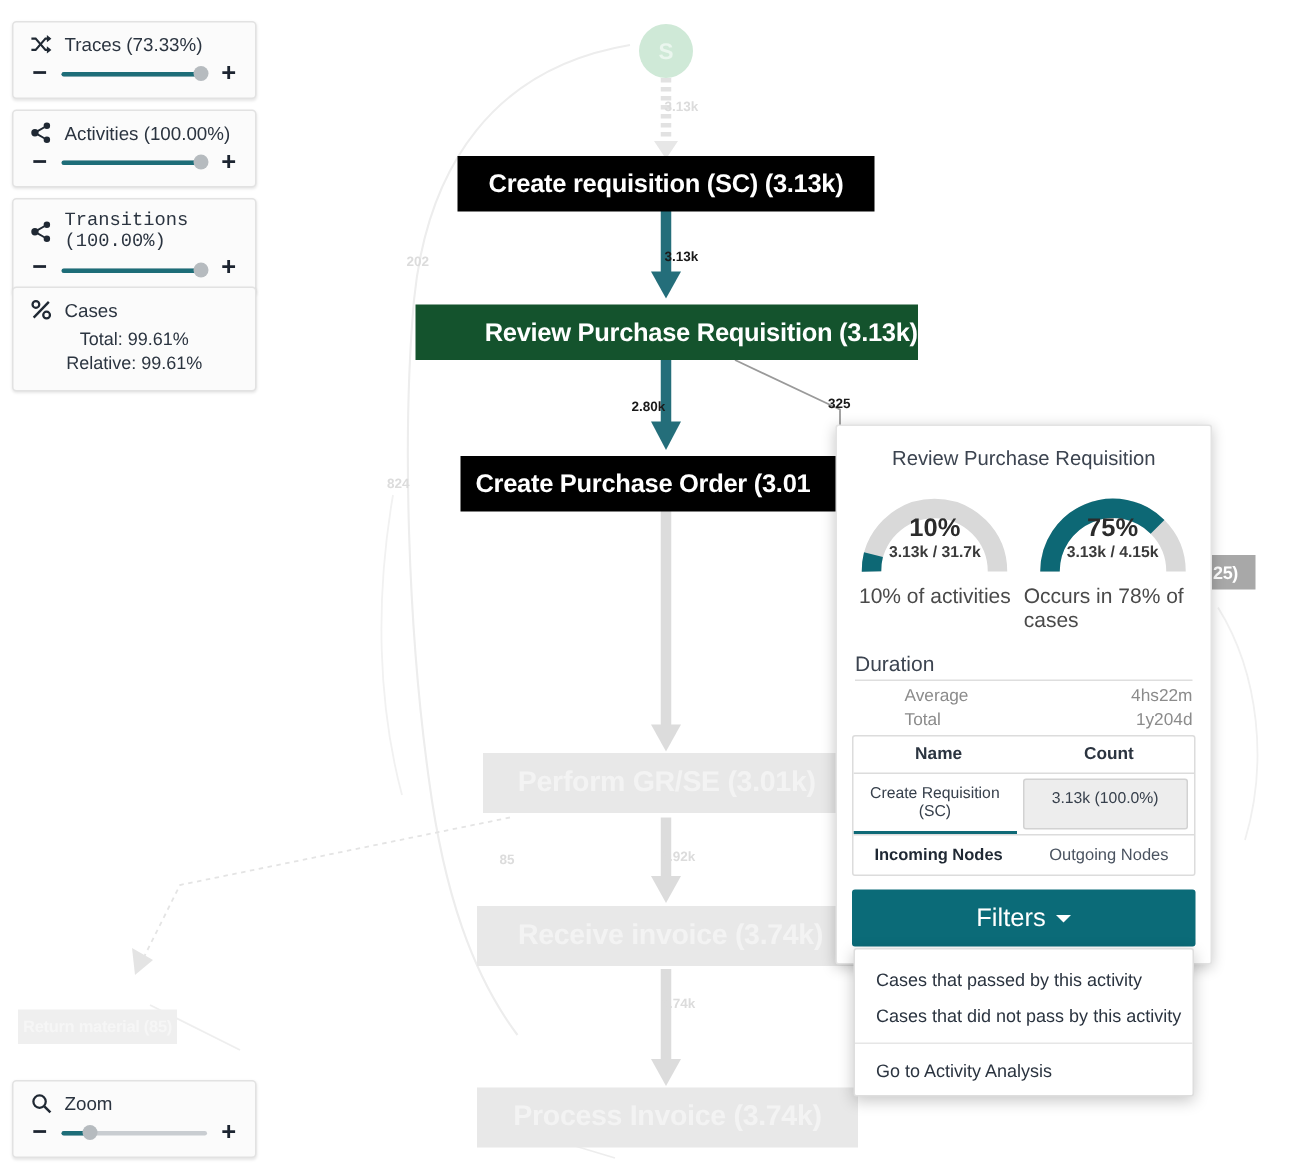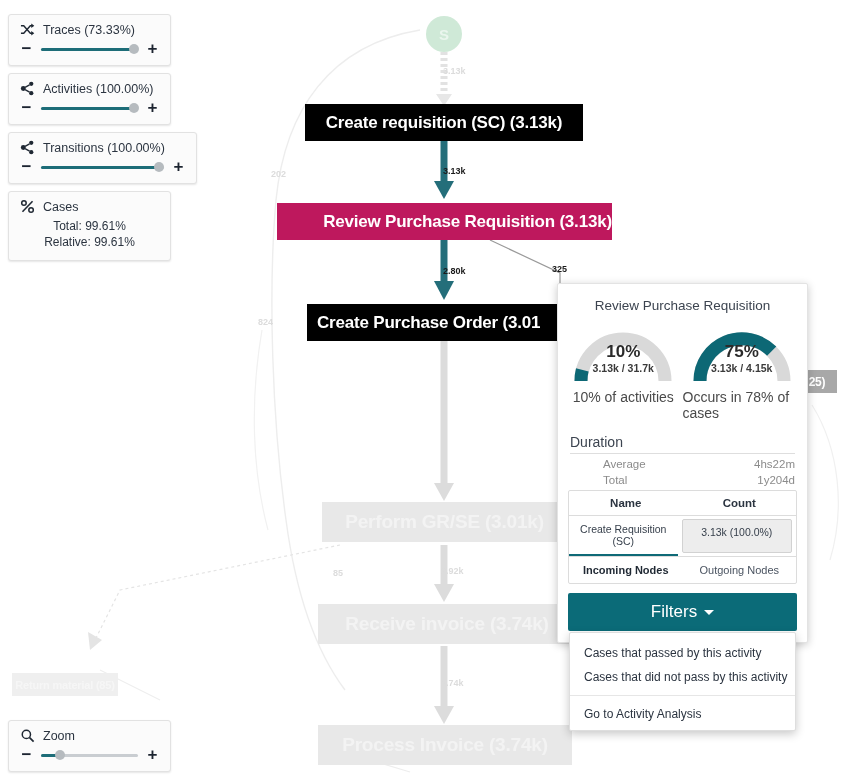--- a/index.html
+++ b/index.html
@@ -22,21 +22,21 @@
   .node {
     position: absolute;
     display: flex; align-items: center; justify-content: center;
     font-weight: bold;
     color: #ffffff;
     text-align: center;
     white-space: nowrap;
     letter-spacing: -0.2px;
   }
   .node.dark   { background: #000000; }
-  .node.mid    { background: #be185d; padding-left: 46px; }
+  .node.mid    { background: #14532d; padding-left: 46px; }
   .node.faded  { background: #e8e8e8; color: #f3f3f3; }
   .node.faded2 { background: #9a9a9a; color: #ffffff; opacity:.85; }
   .node.ghost  { background: #efefef; color:#f6f6f6; }
 
   .start-node {
     position:absolute; width:36px; height:36px; border-radius:50%;
     background:#cfe9d7; color:#eaf6ee; font-weight:bold; font-size:15px;
     display:flex; align-items:center; justify-content:center;
   }
 
@@ -216,24 +216,24 @@
   <div class="node faded" style="left:318px; top:604px; width:258px; height:40px; font-size:19px;">Receive invoice (3.74k)</div>
 
   <div class="node faded" style="left:318px; top:725px; width:254px; height:40px; font-size:19px;">Process Invoice (3.74k)</div>
 
   <div class="node ghost" style="left:12px; top:673px; width:106px; height:23px; font-size:11px;">Return material (85)</div>
 
   <div class="node faded2" style="left:797px; top:370px; width:40px; height:23px; font-size:12px;">25)</div>
 
   <div class="edge-label faint" style="left:443px; top:66px;">3.13k</div>
   <div class="edge-label" style="left:443px; top:166px;">3.13k</div>
-  <div class="edge-label" style="left:443px; top:266px;">2.80k</div>
+  <div class="edge-label" style="left:421px; top:266px;">2.80k</div>
   <div class="edge-label" style="left:552px; top:264px;">325</div>
   <div class="edge-label faint" style="left:441px; top:566px;">2.92k</div>
-  <div class="edge-label faint" style="left:441px; top:678px;">3.74k</div>
+  <div class="edge-label faint" style="left:441px; top:664px;">3.74k</div>
   <div class="edge-label faint" style="left:271px; top:169px;">202</div>
   <div class="edge-label faint" style="left:258px; top:317px;">824</div>
   <div class="edge-label faint" style="left:333px; top:568px;">85</div>
 
   <div class="card" style="left:8px; top:14px; width:163px;">
     <div class="card-title">
       <svg class="ico" viewBox="0 0 16 16">
         <path d="M1 4 h3 l7 8 h3" fill="none" stroke="#1f2833" stroke-width="1.5"></path>
         <path d="M1 12 h3 l7 -8 h3" fill="none" stroke="#1f2833" stroke-width="1.5"></path>
         <path d="M12 1.5 L15.2 4 L12 6.5 Z" fill="#1f2833"></path>
@@ -266,21 +266,21 @@
       <span class="sg-minus">−</span>
       <span class="track">
         <span class="rail"></span>
         <span class="fill" style="width:96%"></span>
         <span class="knob" style="left:96%"></span>
       </span>
       <span class="sg-plus">+</span>
     </div>
   </div>
 
-  <div class="card" style="left:8px; top:132px; width:189px;">
+  <div class="card" style="left:8px; top:132px; width:163px;font-family:Liberation Mono, monospace;">
     <div class="card-title">
       <svg class="ico" viewBox="0 0 16 16">
         <circle cx="12" cy="3" r="2.3" fill="#1f2833"></circle>
         <circle cx="12" cy="13" r="2.3" fill="#1f2833"></circle>
         <circle cx="3.5" cy="8" r="2.6" fill="#1f2833"></circle>
         <path d="M5.4 6.8 L10.2 4.1 M5.4 9.2 L10.2 11.9" stroke="#1f2833" stroke-width="1.4"></path>
       </svg>
       <span>Transitions (100.00%)</span>
     </div>
     <div class="slider-row">

